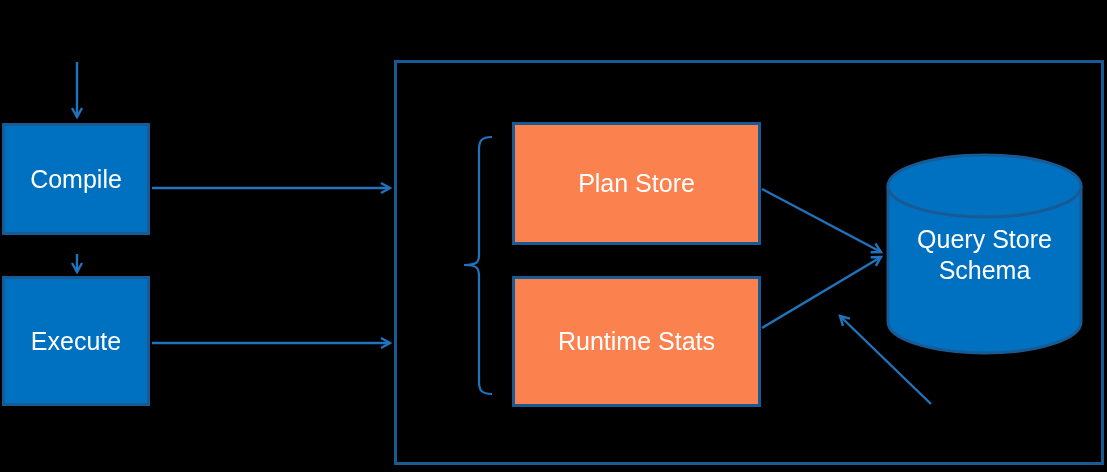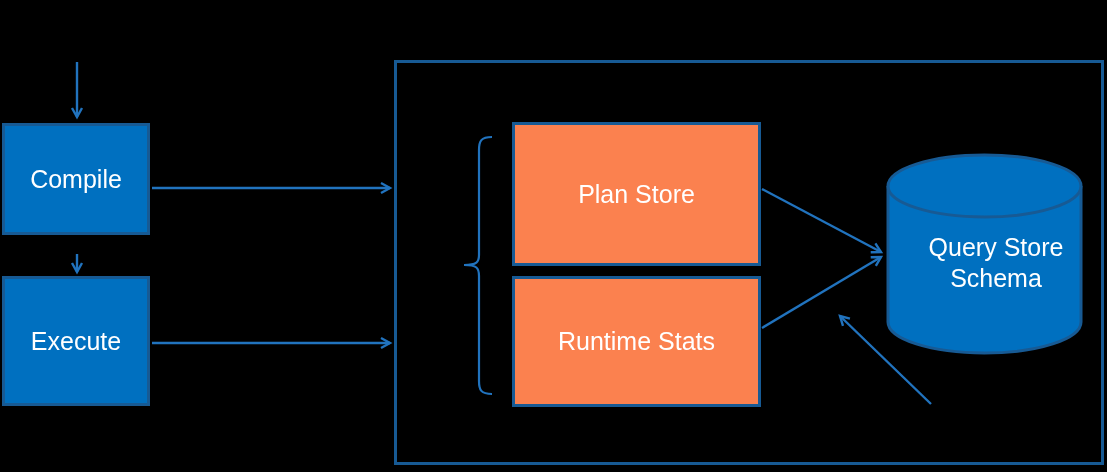--- a/index.html
+++ b/index.html
@@ -31,25 +31,24 @@
   .process{background:var(--process-fill);}
   .store{background:var(--store-fill);}
   .container-box{
     position:absolute;
     box-sizing:border-box;
     border:3px solid var(--shape-border);
     background:transparent;
   }
   .cyl-label{
     position:absolute;
-    left:888px;top:224px;width:216px;
+    left:888px;top:224px;width:193px;
     color:var(--text);
     font-size:25px;line-height:31px;
     text-align:center;
-    margin-top:8px;
   }
 </style>
 </head>
 <body>
 
 <div class="stage">
 
   <div class="container-box" style="left:394px;top:60px;width:710px;height:405px;"></div>
 
   <svg class="overlay" viewBox="0 0 1107 472">
@@ -77,21 +76,21 @@
   </svg>
 
   <div class="node process" style="left:2px;top:123px;width:148px;height:112px;">
     <span>Compile</span>
   </div>
 
   <div class="node process" style="left:2px;top:276px;width:148px;height:130px;">
     <span>Execute</span>
   </div>
 
-  <div class="node store" style="left:512px;top:122px;width:249px;height:144px;">
+  <div class="node store" style="left:512px;top:122px;width:249px;height:123px;">
     <span>Plan Store</span>
   </div>
 
   <div class="node store" style="left:512px;top:276px;width:249px;height:131px;">
     <span>Runtime Stats</span>
   </div>
 
   <div class="cyl-label">Query Store Schema</div>
 
 </div>

